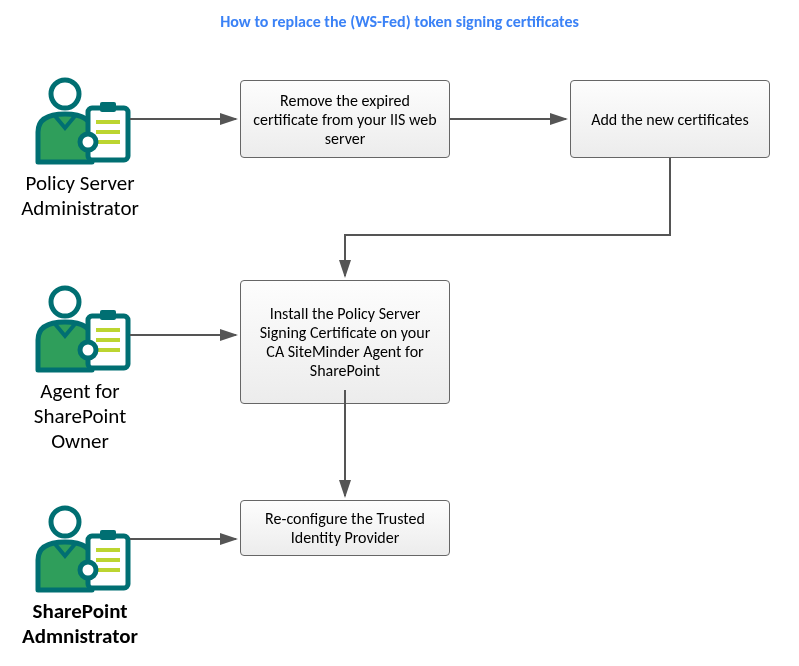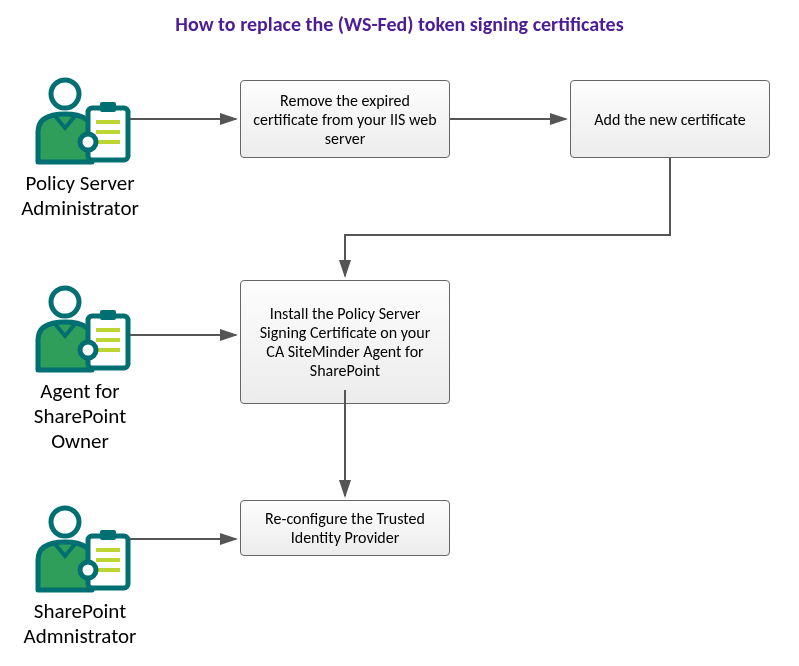--- a/index.html
+++ b/index.html
@@ -10,23 +10,23 @@
     width: 799px;
     height: 666px;
     position: relative;
   }
   .title {
     position: absolute;
     top: 12px;
     left: 0;
     width: 799px;
     text-align: center;
-    font-size: 20px;
+    font-size: 16px;
     font-weight: bold;
-    color: #4c1d95;
+    color: #3b82f6;
   }
   .actor {
     position: absolute;
     width: 140px;
     text-align: center;
   }
   .actor svg {
     display: block;
     margin: 0 auto;
   }
@@ -90,41 +90,41 @@
     <rect x="68" y="36" width="40" height="52" rx="4" fill="#fff" stroke="#006f72" stroke-width="5"></rect>
     <rect x="80" y="30" width="16" height="10" rx="2" fill="#006f72"></rect>
     <line x1="76" y1="50" x2="100" y2="50" stroke="#bcd530" stroke-width="4"></line>
     <line x1="76" y1="60" x2="100" y2="60" stroke="#bcd530" stroke-width="4"></line>
     <line x1="76" y1="70" x2="100" y2="70" stroke="#bcd530" stroke-width="4"></line>
     <circle cx="68" cy="70" r="8" fill="#fff" stroke="#006f72" stroke-width="5"></circle>
   </svg>
   <div class="actor-label">Agent for SharePoint Owner</div>
 </div>
 
-<div class="actor" style="top:500px; left:10px;">
+<div class="actor" style="top:500px; left:10px;font-weight:bold;">
   <svg width="120" height="95" viewBox="0 0 120 95">
     <circle cx="45" cy="22" r="14" fill="none" stroke="#006f72" stroke-width="5"></circle>
     <path d="M18 90 L18 60 Q18 42 45 42 Q72 42 72 60 L72 90 Z" fill="#2f9e5b" stroke="#006f72" stroke-width="5" stroke-linejoin="round"></path>
     <path d="M35 44 L45 56 L55 44" fill="none" stroke="#006f72" stroke-width="4" stroke-linecap="round"></path>
     <rect x="68" y="36" width="40" height="52" rx="4" fill="#fff" stroke="#006f72" stroke-width="5"></rect>
     <rect x="80" y="30" width="16" height="10" rx="2" fill="#006f72"></rect>
     <line x1="76" y1="50" x2="100" y2="50" stroke="#bcd530" stroke-width="4"></line>
     <line x1="76" y1="60" x2="100" y2="60" stroke="#bcd530" stroke-width="4"></line>
     <line x1="76" y1="70" x2="100" y2="70" stroke="#bcd530" stroke-width="4"></line>
     <circle cx="68" cy="70" r="8" fill="#fff" stroke="#006f72" stroke-width="5"></circle>
   </svg>
   <div class="actor-label">SharePoint Admnistrator</div>
 </div>
 
 <div class="box" style="top:80px; left:240px; width:210px; height:78px;">
   <span>Remove the expired certificate from your IIS web server</span>
 </div>
 
 <div class="box" style="top:80px; left:570px; width:200px; height:78px;">
-  <span>Add the new certificate</span>
+  <span>Add the new certificates</span>
 </div>
 
 <div class="box" style="top:280px; left:240px; width:210px; height:124px;">
   <span>Install the Policy Server Signing Certificate on your CA SiteMinder Agent for SharePoint</span>
 </div>
 
 <div class="box" style="top:500px; left:240px; width:210px; height:56px;">
   <span>Re-configure the Trusted Identity Provider</span>
 </div>
 

